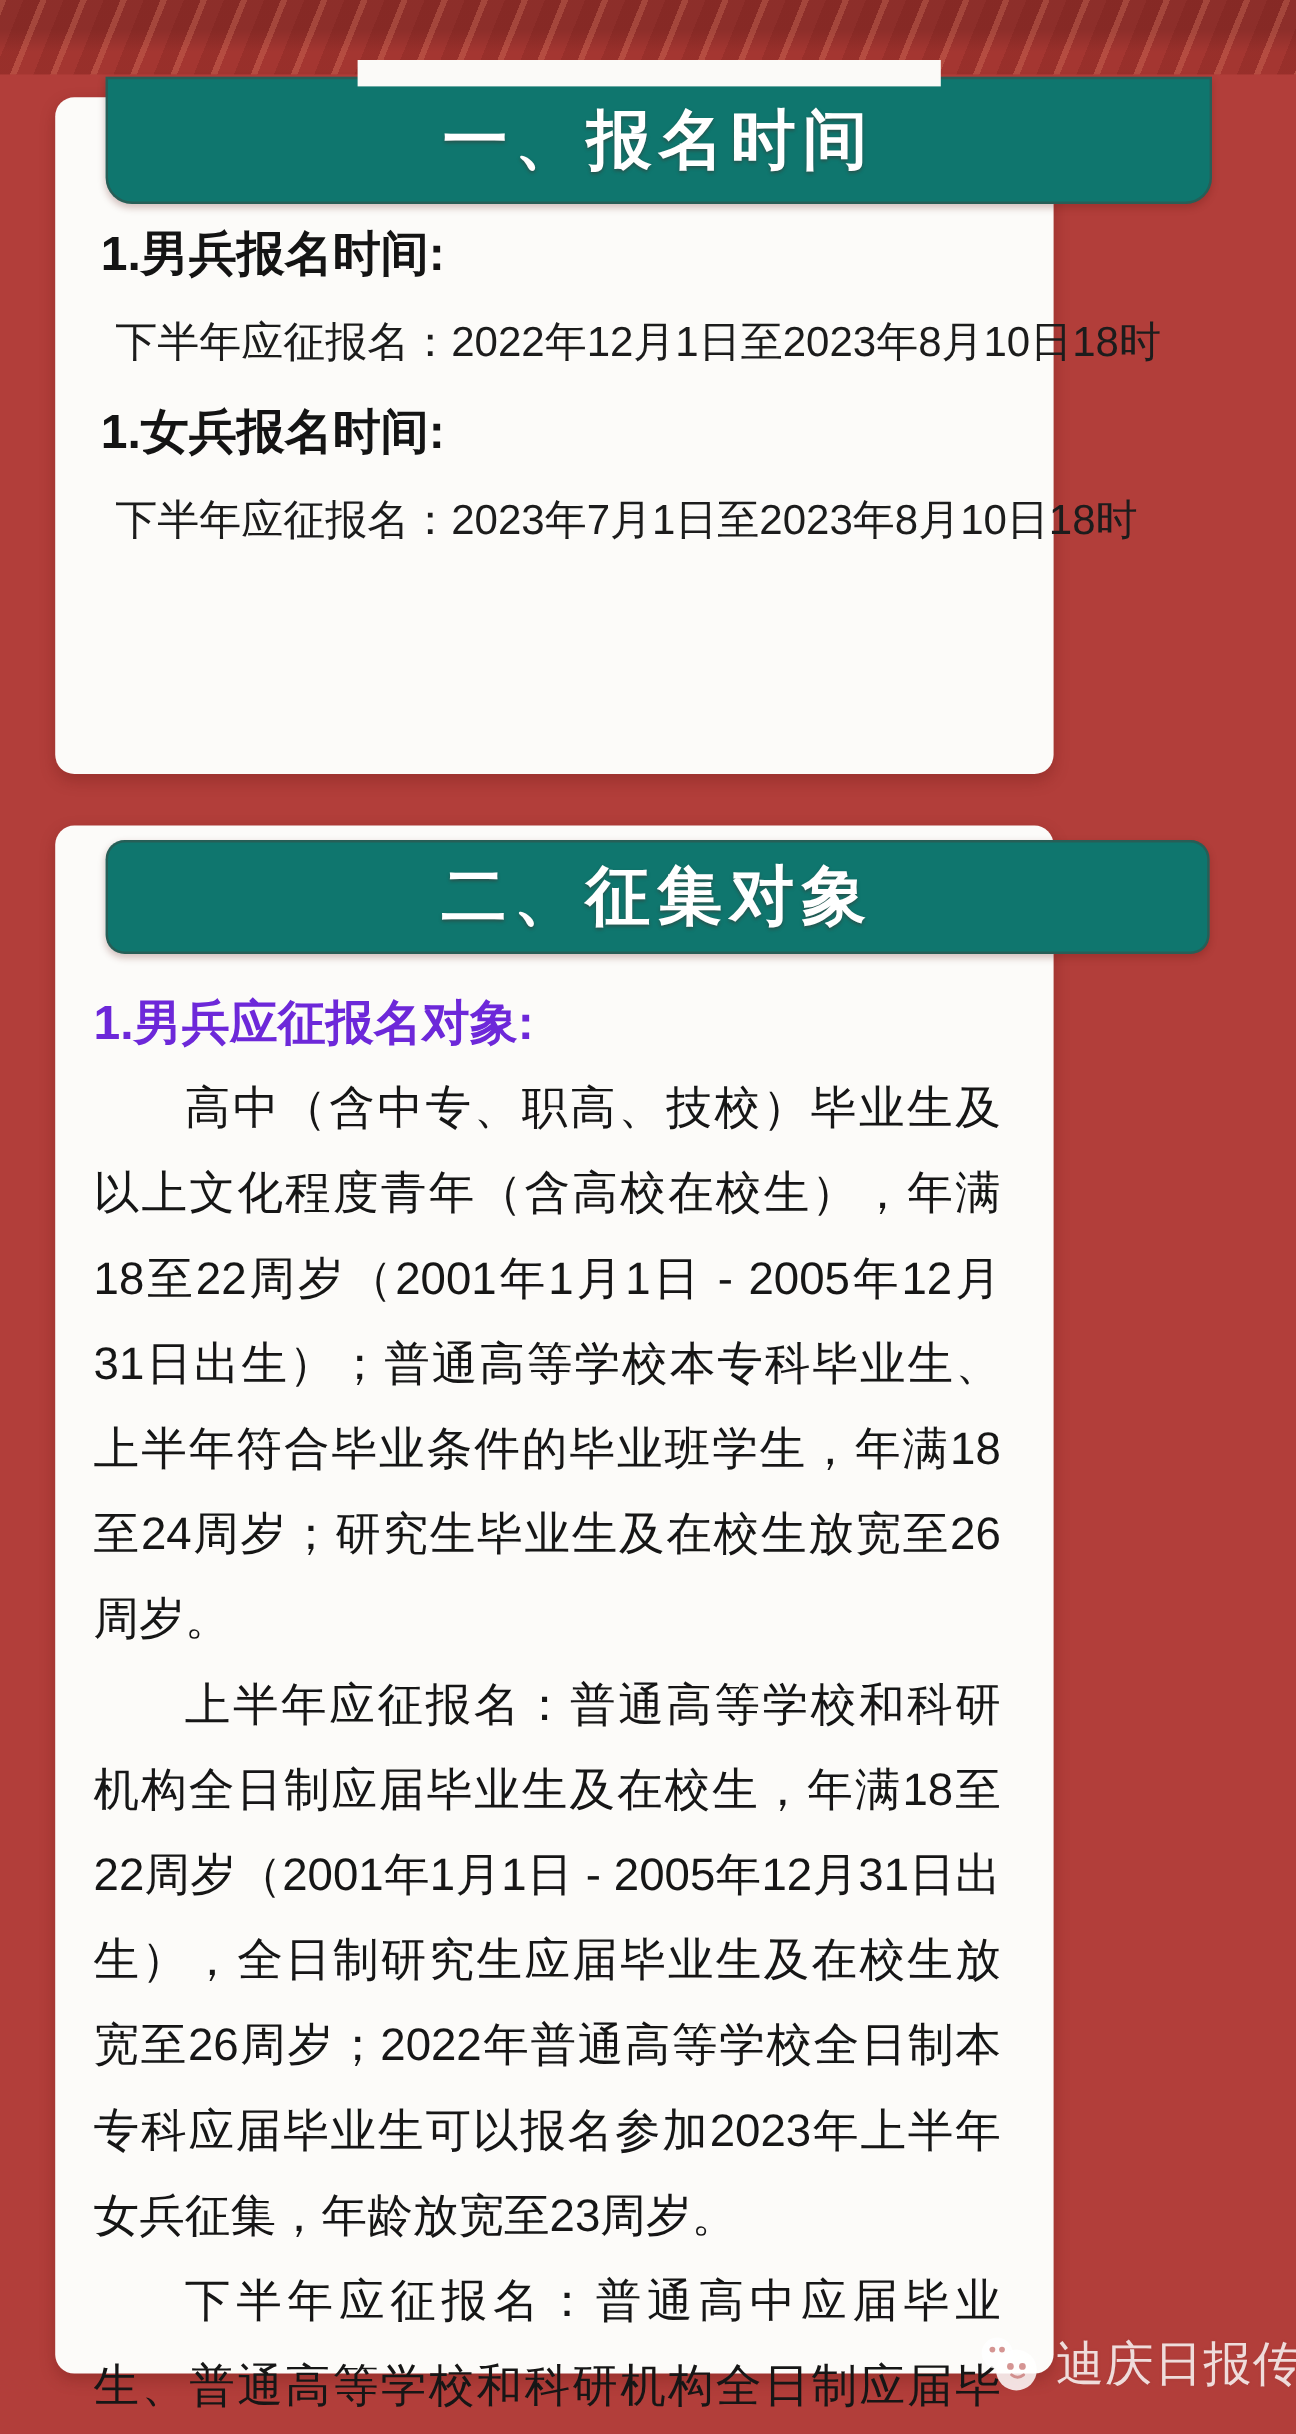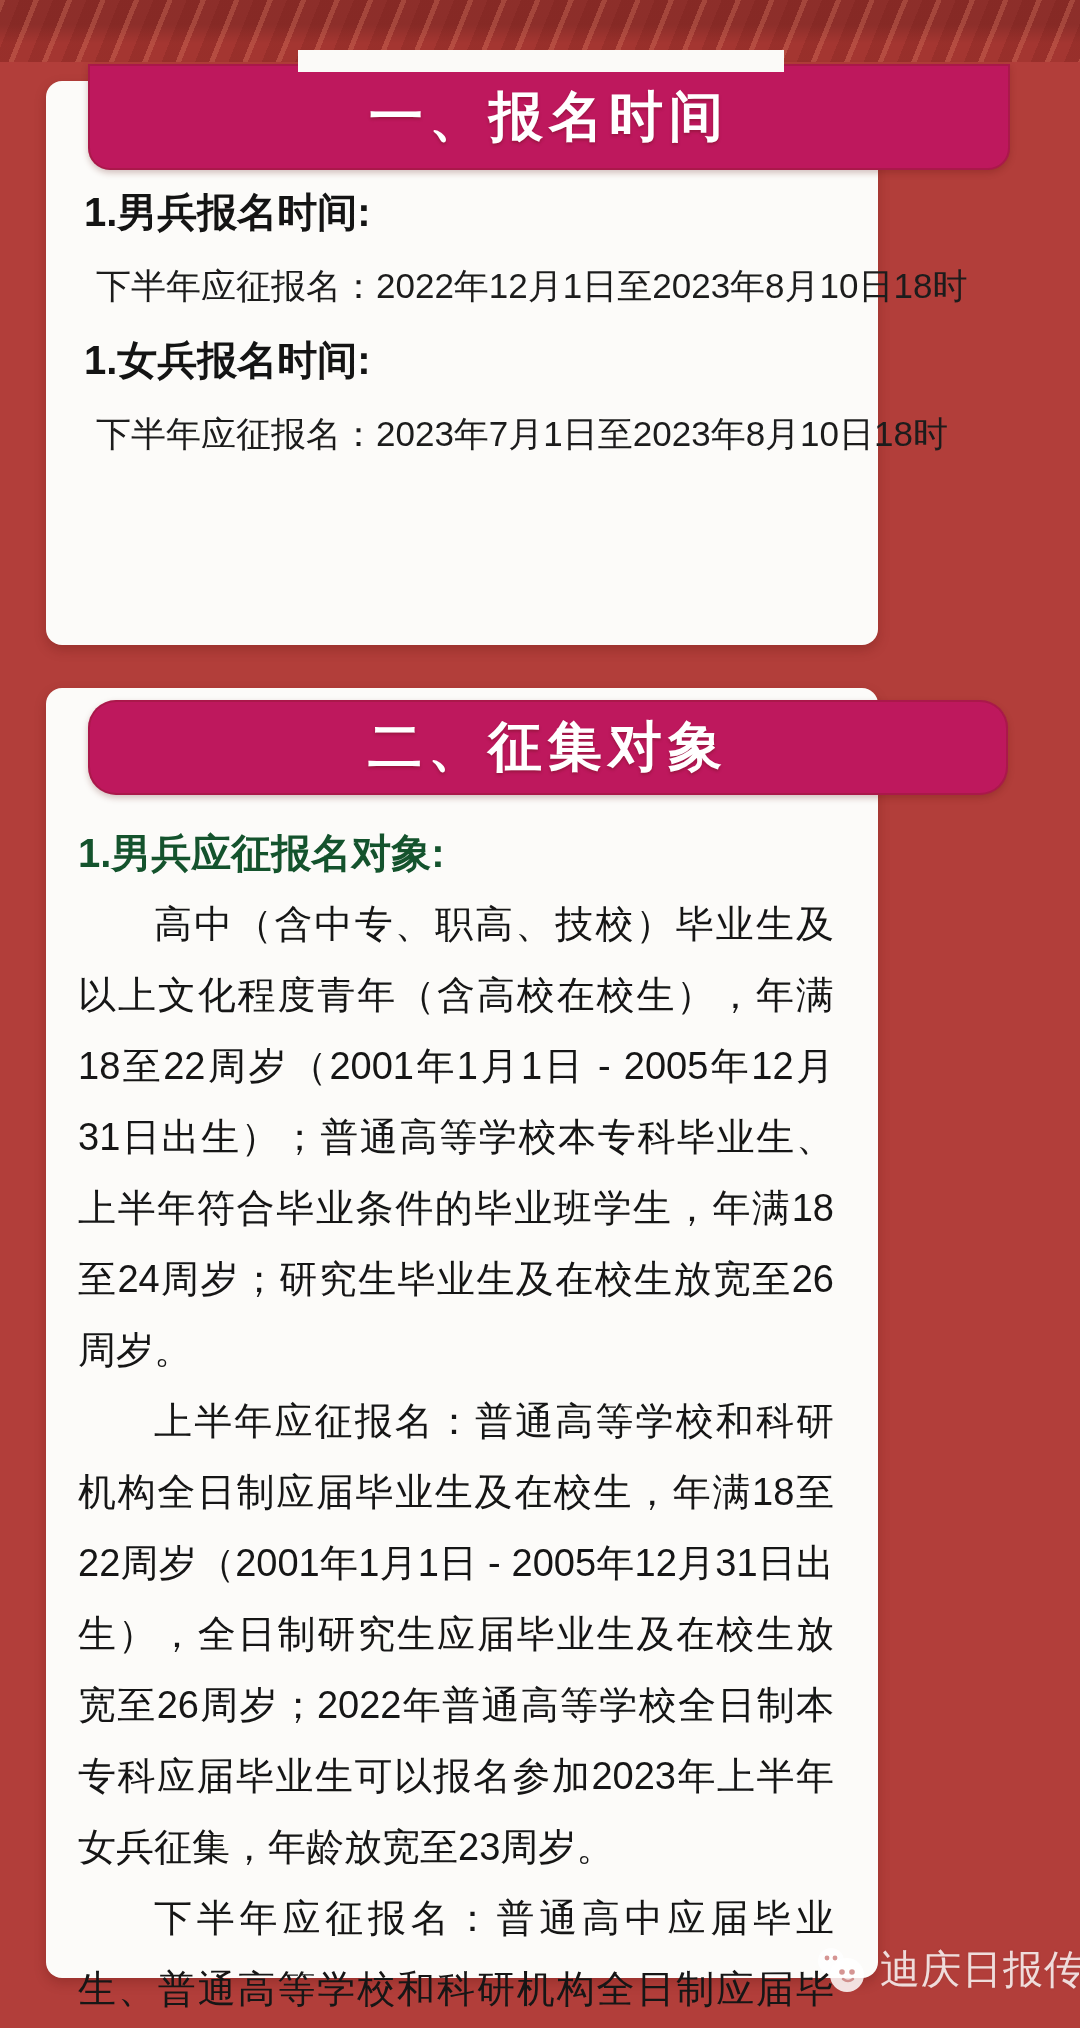--- a/index.html
+++ b/index.html
@@ -21,52 +21,52 @@
     background:#fbfaf8;z-index:4;
   }
   .section-card{
     position:absolute;left:46px;width:832px;background:#fcfbf9;
     border-radius:16px;z-index:2;
     box-shadow:0 5px 12px rgba(90,18,14,0.28);
   }
   .card-1{top:81px;height:564px;}
   .card-2{top:688px;height:1290px;}
   .ribbon{
-    background:#be185d;
+    background:#0f766e;
     box-shadow:inset 0 0 0 2px rgba(110,24,20,0.25), 0 3px 6px rgba(90,18,14,0.25);
     display:flex;align-items:center;justify-content:center;
   }
   .ribbon-1{
     position:absolute;left:88px;top:64px;width:922px;height:106px;z-index:3;
     border-radius:0 0 22px 22px;
   }
   .ribbon-2{
     position:absolute;left:42px;top:12px;width:920px;height:95px;
-    border-radius:28px;
+    border-radius:16px;
   }
   .ribbon-title{
     color:#ffffff;font-size:54px;font-weight:700;letter-spacing:6px;
     text-shadow:0 2px 3px rgba(90,18,14,0.35);
     white-space:nowrap;
   }
   
   .times-list{
     position:absolute;left:38px;top:94px;right:26px;
   }
   .time-row{height:74px;line-height:74px;white-space:nowrap;}
   .time-heading{font-size:40px;font-weight:700;color:#141414;}
   .time-line{font-size:35px;color:#1c1c1c;padding-left:12px;}
   
   .targets-body{
     position:absolute;left:32px;top:130px;right:44px;
     font-size:38px;line-height:71px;color:#161616;
     text-align:justify;text-justify:inter-ideograph;
   }
   .target-heading{
-    font-size:40px;font-weight:700;color:#14532d;
+    font-size:40px;font-weight:700;color:#6d28d9;
     text-align:left;margin:0;
   }
   .target-para{margin:0;text-indent:2em;}
   
   .watermark{
     position:absolute;left:814px;top:1942px;z-index:5;
     display:flex;align-items:center;gap:8px;
     color:rgba(255,255,255,0.82);font-size:40px;letter-spacing:1px;
     text-shadow:0 0 2px rgba(140,70,60,0.35);
     white-space:nowrap;

